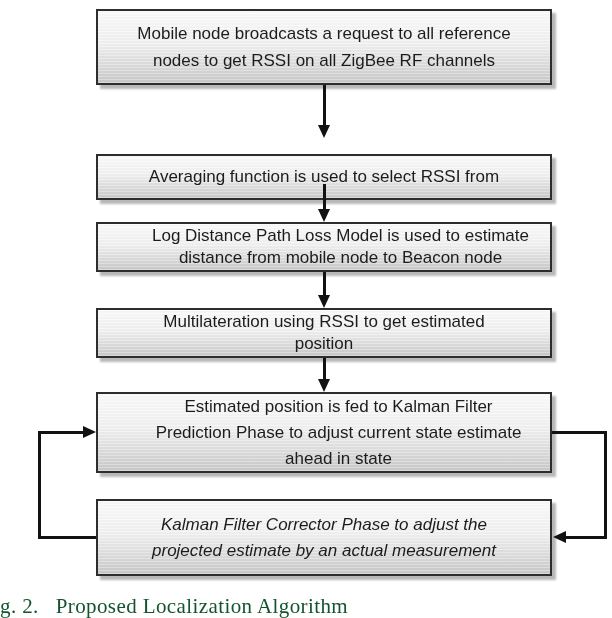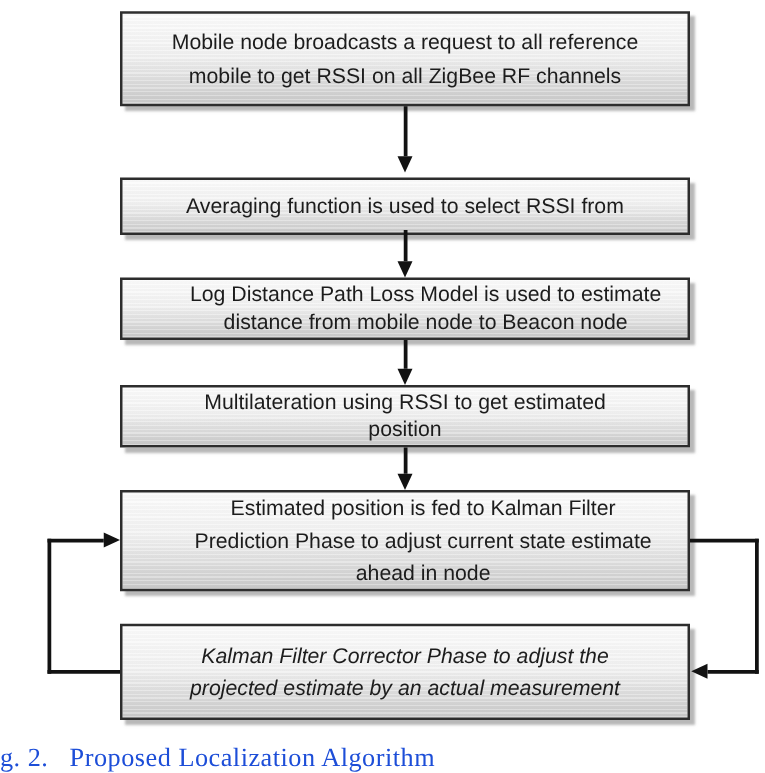--- a/index.html
+++ b/index.html
@@ -69,42 +69,42 @@
     border-bottom: 6px solid transparent;
     border-right: 13px solid #121212;
   }
   
   .caption {
     position: absolute;
     left: 0;
     top: 594px;
     font-family: "Liberation Serif", serif;
     font-size: 21px;
-    color: #1d4ed8;
+    color: #14532d;
     white-space: pre;
     letter-spacing: 0.4px;
     text-align: right;
   }
 </style>
 </head>
 <body>
 
 <div class="canvas">
 
   <div class="fbox lh27" style="top:9px; height:76px;">
     <div class="tline">Mobile node  broadcasts a request to all reference</div>
-    <div class="tline">mobile to get RSSI on all ZigBee RF channels</div>
+    <div class="tline">nodes to get RSSI on all ZigBee RF channels</div>
   </div>
 
   <div class="varrow" style="left:317px; top:85px;">
     <div class="stem" style="height:40px;"></div>
     <div class="head-down"></div>
   </div>
 
-  <div class="fbox lh22" style="top:142px; height:46px;">
+  <div class="fbox lh22" style="top:154px; height:46px;">
     <div class="tline">Averaging function is used to select RSSI from</div>
   </div>
 
   <div class="varrow" style="left:317px; top:184px;">
     <div class="stem" style="height:25px;"></div>
     <div class="head-down"></div>
   </div>
 
   <div class="fbox lh22" style="top:222px; height:50px;padding-left:33px;">
     <div class="tline">Log Distance Path Loss Model is used to estimate</div>
@@ -122,21 +122,21 @@
   </div>
 
   <div class="varrow" style="left:317px; top:358px;">
     <div class="stem" style="height:21px;"></div>
     <div class="head-down"></div>
   </div>
 
   <div class="fbox lh26" style="top:392px; height:81px;padding-left:29px;">
     <div class="tline">Estimated position is fed to Kalman Filter</div>
     <div class="tline">Prediction Phase to adjust current state estimate</div>
-    <div class="tline">ahead in node</div>
+    <div class="tline">ahead in state</div>
   </div>
 
   <div class="fbox lh26" style="top:499px; height:77px;font-style:italic;">
     <div class="tline">Kalman Filter Corrector Phase to adjust the</div>
     <div class="tline">projected estimate by an actual measurement</div>
   </div>
 
   <div class="seg" style="left:38px; top:536px; width:58px; height:3px;"></div>
   <div class="seg" style="left:38px; top:431px; width:3px; height:108px;"></div>
   <div class="seg" style="left:38px; top:431px; width:45px; height:3px;"></div>

